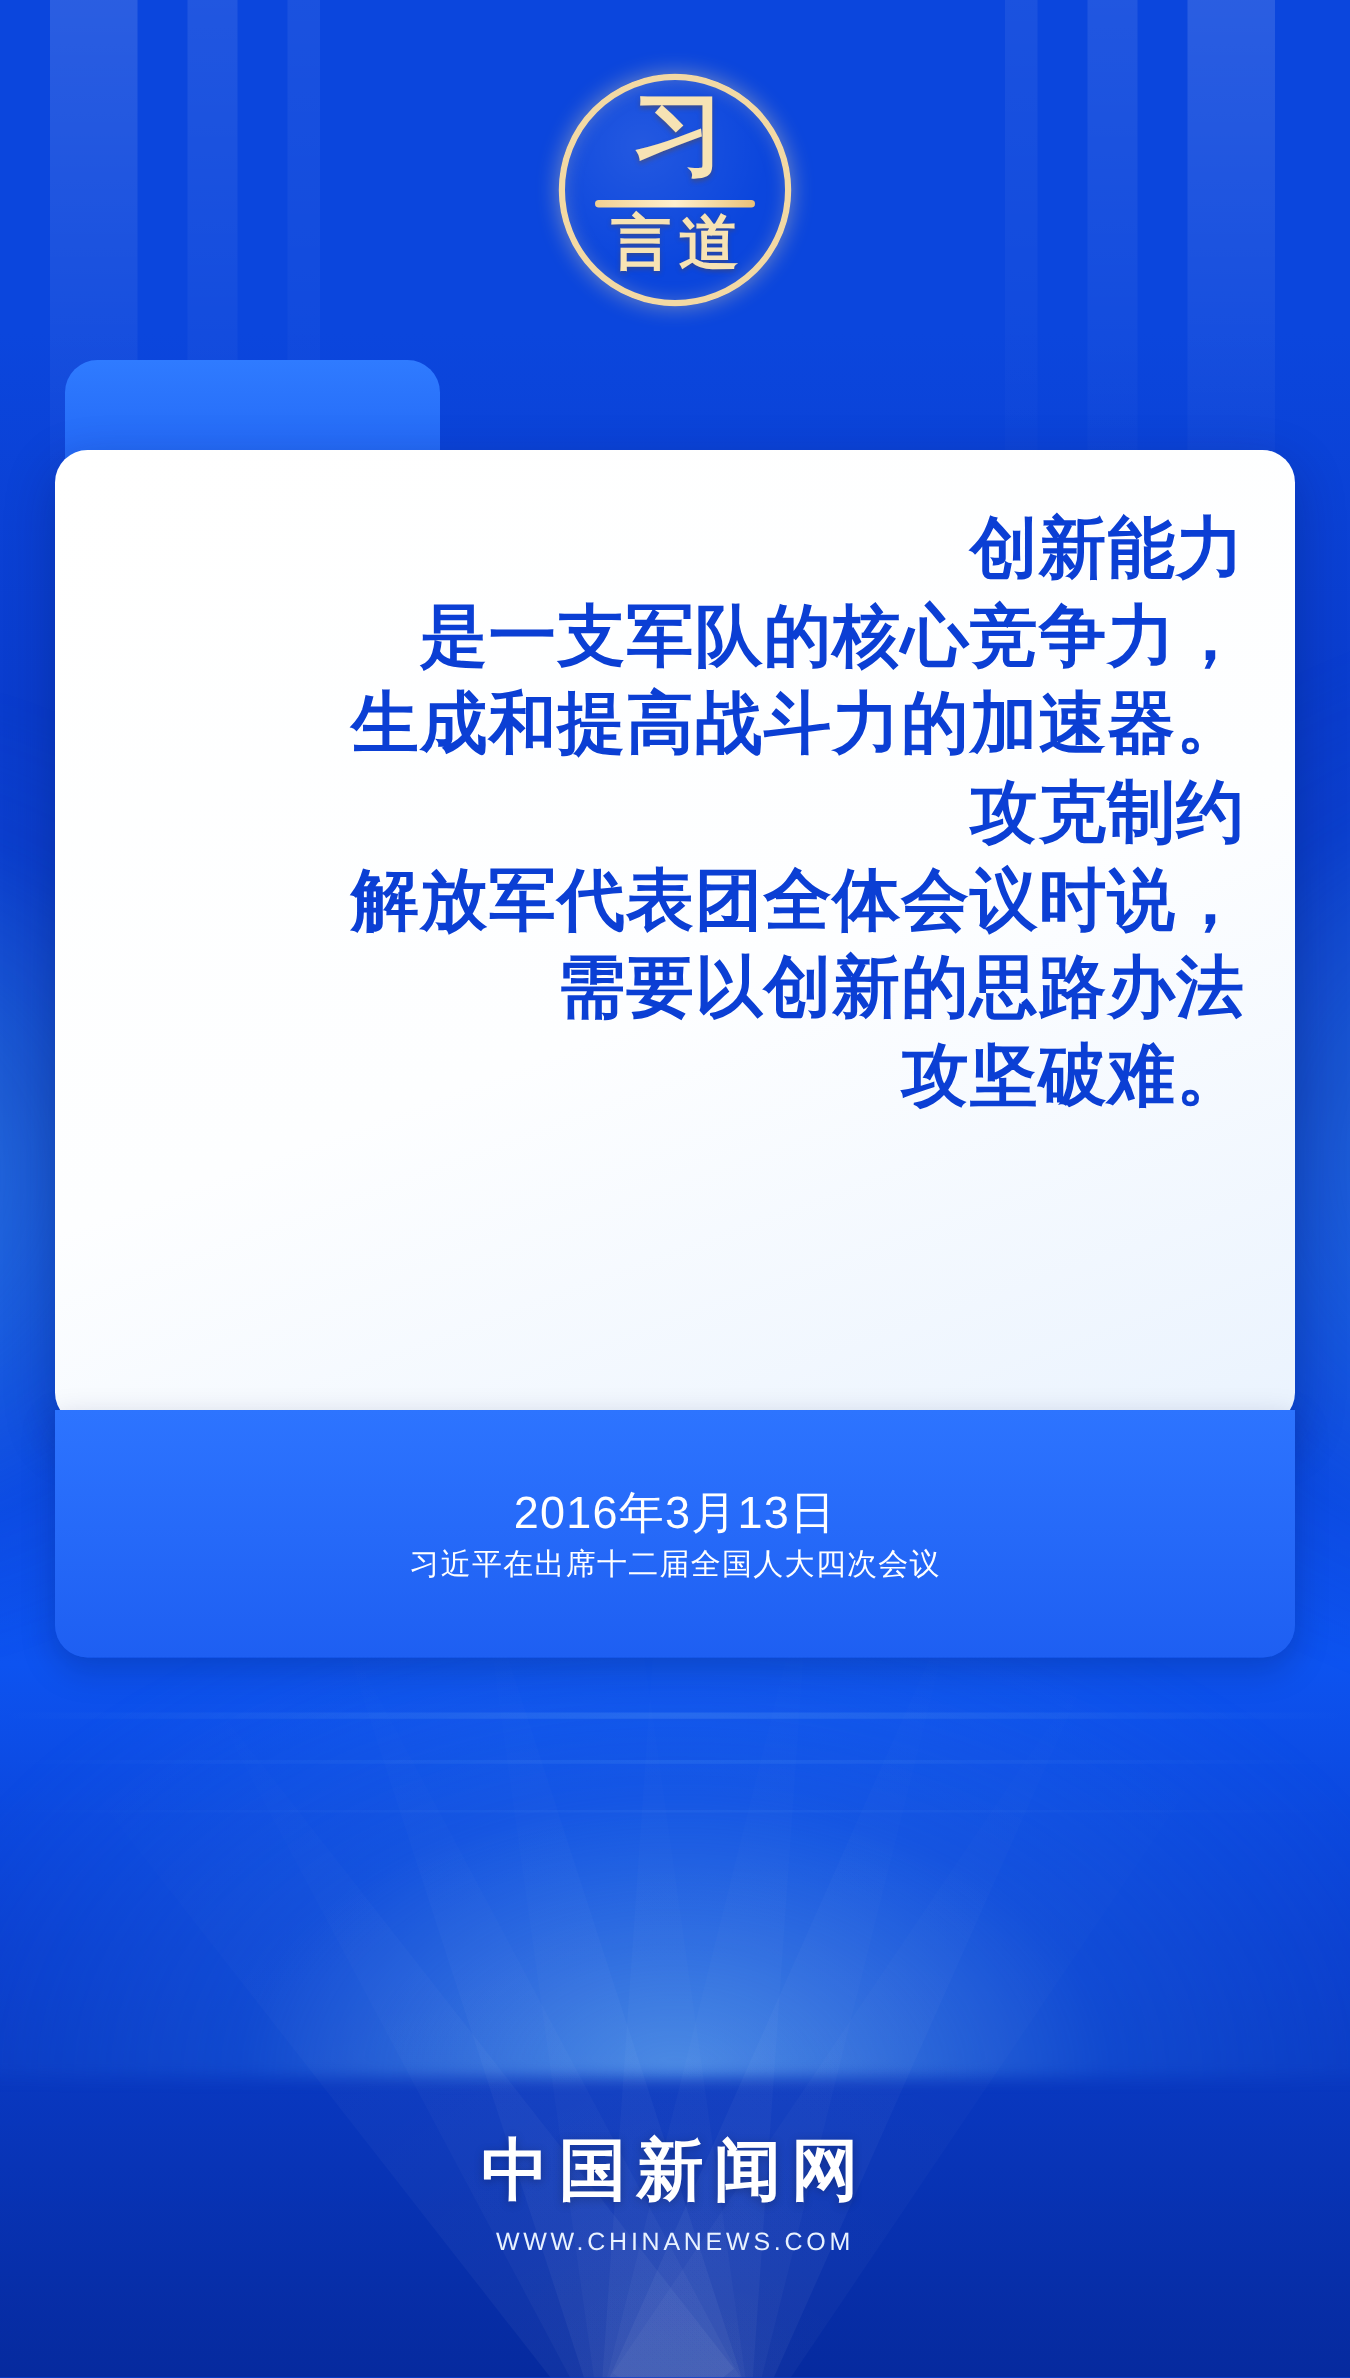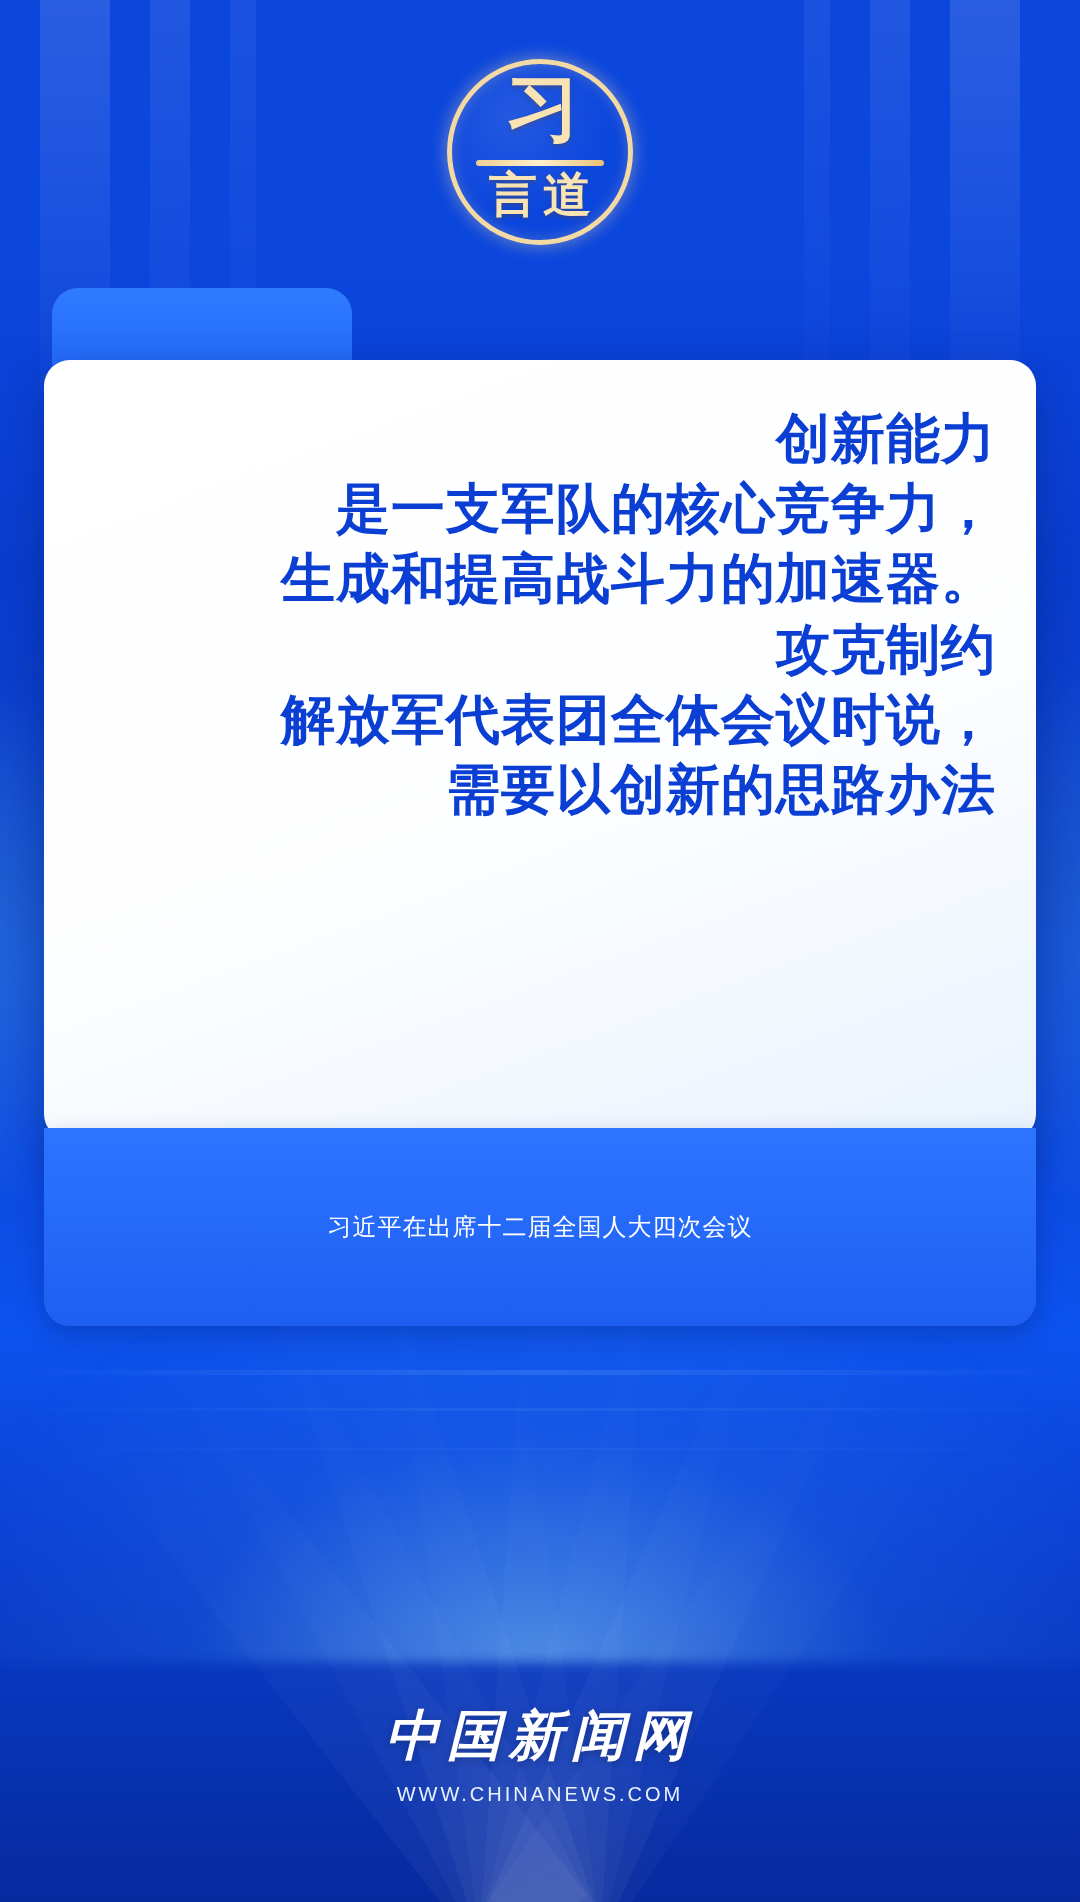--- a/index.html
+++ b/index.html
@@ -216,21 +216,20 @@
     bottom: 96px;
     text-align: center;
     color: #ffffff;
   }
   .brand-name {
     font-size: 54px;
     font-weight: 700;
     letter-spacing: 8px;
     font-family: "DejaVu Serif", "Liberation Serif", serif;
     text-shadow: 0 2px 8px rgba(0,0,0,0.25);
-    font-style: italic;
   }
   .brand-url {
     margin-top: 10px;
     font-size: 20px;
     letter-spacing: 3px;
     color: #e8f2ff;
   }
 </style>
 </head>
 <body>
@@ -278,24 +277,26 @@
 
   <div class="card-tab"></div>
   <div class="card">
     <div class="quote">
       <p>创新能力</p>
       <p>是一支军队的核心竞争力，</p>
       <p>生成和提高战斗力的加速器。</p>
       <p>攻克制约</p>
       <p>解放军代表团全体会议时说，</p>
       <p>需要以创新的思路办法</p>
+      <p>攻坚破难。</p>
     </div>
   </div>
 
   <div class="source-box">
+    <div class="source-date">2016年3月13日</div>
     <div class="source-line">习近平在出席十二届全国人大四次会议</div>
   </div>
 
   <div class="brand">
     <div class="brand-name">中国新闻网</div>
     <div class="brand-url">WWW.CHINANEWS.COM</div>
   </div>
 
 </div>
 

